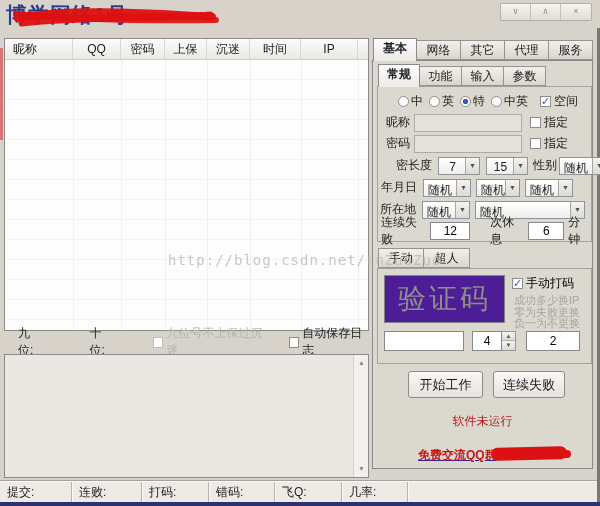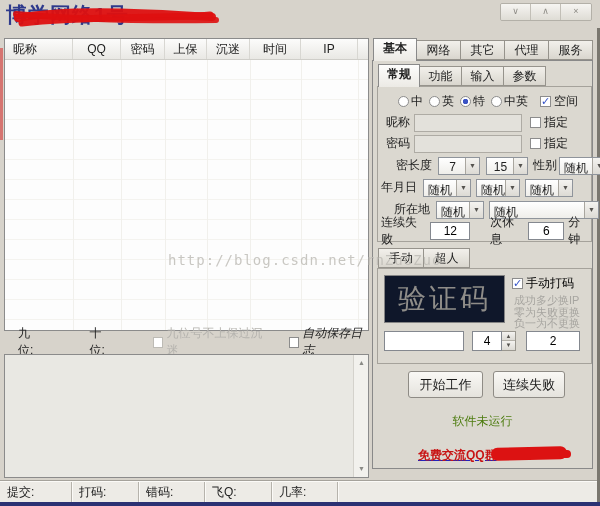--- a/index.html
+++ b/index.html
@@ -29,21 +29,21 @@
     font-size:14px; color:#bcbab4; opacity:.8; letter-spacing:1px; pointer-events:none; white-space:nowrap; }
 
   
   .digitsrow { position:absolute; left:4px; top:332px; width:365px; height:20px; display:flex; align-items:center; font-size:12px; color:#222; }
   .digitsrow .lab9 { margin-left:14px; }
   .digitsrow .lab10 { margin-left:46px; }
   .cbwrap { display:flex; align-items:center; gap:3px; }
   .cb { width:11px; height:11px; border:1px solid #8c8c8c; background:#fff; font-size:11px; line-height:9px; text-align:center; color:#3553c8; font-weight:bold; }
   .cb.dis { border-color:#bdbbb5; color:#bdbbb5; }
   .graytxt { color:#b5b3ae; }
-  .opt1 { margin-left:38px; } .opt2 { margin-left:22px;font-style:italic; }
+  .opt1 { margin-left:38px; } .opt2 { margin-left:22px; }
 
   
   .logbox { position:absolute; left:4px; top:354px; width:365px; height:124px; background:#e9e8e3; border:1px solid #8b8b8b; }
   .vsb { position:absolute; right:0; top:0; width:15px; height:100%; background:#f2f1ed; border-left:1px solid #d4d2cc; }
   .sbarrow { position:absolute; left:0; width:15px; height:14px; font-size:7px; color:#8a8a86; text-align:center; line-height:14px; }
   .sbarrow.up { top:1px; } .sbarrow.down { bottom:1px; }
 
   
   .statusbar { position:absolute; left:0; top:481px; width:600px; height:21px; background:#edebe6; border-top:1px solid #fbfaf7; box-shadow:0 -1px 0 #a5a29b; display:flex; }
   .seg { border-right:1px solid #b6b3ac; box-shadow:1px 0 0 #fbfaf7; font-size:12px; color:#222; line-height:20px; padding-left:7px; }
@@ -70,35 +70,35 @@
 
   .tbox { height:18px; border:1px solid #84888f; background:#fff; font-size:12px; padding:0 3px; }
   .tbox.dis { background:#e3e1db; border-color:#aeaba4; }
   .tbox.ctr { text-align:center; }
   .combo { display:flex; height:18px; border:1px solid #8f949b; background:linear-gradient(#fff,#efeeea); }
   .combo .val { flex:1; font-size:12px; padding:2px 3px 0 4px; color:#222; overflow:hidden; white-space:nowrap; }
   .dd { width:14px; background:linear-gradient(#f4f3f0,#dcdad4); border-left:1px solid #a9a69f; font-size:7px; color:#55534f; text-align:center; line-height:16px; }
 
   .captabs { position:absolute; left:4px; top:185px; }
   .cappage { position:absolute; left:4px; top:207px; width:215px; height:96px; border:1px solid #a5a29b; }
-  .capbox { position:absolute; left:6px; top:6px; width:121px; height:48px; background:#0f172a; border:1px solid #848484;
+  .capbox { position:absolute; left:6px; top:6px; width:121px; height:48px; background:#4c1d95; border:1px solid #848484;
             display:flex; align-items:center; justify-content:center; font-size:28px; color:#8f8d89; letter-spacing:3px; }
   .capcb { position:absolute; left:134px; top:6px; }
   .hints { position:absolute; left:136px; top:26px; font-size:11px; color:#a7a5a0; line-height:11.5px; white-space:nowrap; }
   .caprow { position:absolute; left:6px; top:62px; display:flex; align-items:center; }
   .spin { display:flex; margin-left:8px; }
   .spinbtns { display:flex; flex-direction:column; border:1px solid #9a978f; border-left:none; }
   .spinbtn { width:13px; height:9px; font-size:6px; line-height:9px; text-align:center; color:#55534f; background:linear-gradient(#f4f3f0,#dcdad4); }
   .spinbtn:first-child { border-bottom:1px solid #b4b1a9; }
 
   .btn { position:absolute; height:27px; border:1px solid #8e8b85; border-radius:3px;
          background:linear-gradient(#f9f8f5,#e5e3dd); font-size:13px; color:#1a1a1a; text-align:center; line-height:25px; cursor:default; }
   .btn-start { left:35px; top:310px; width:75px; }
   .btn-save  { left:120px; top:310px; width:72px; }
-  .runstate { position:absolute; left:0; top:352px; width:100%; text-align:center; font-size:12px; color:#4d7c0f; }
+  .runstate { position:absolute; left:0; top:352px; width:100%; text-align:center; font-size:12px; color:#b91c1c; }
   .qqlink { position:absolute; left:45px; top:386px; font-size:12px; font-weight:bold; color:#c81414;
             text-decoration:underline; text-decoration-color:#2222bb; }
   .redblob { position:absolute; left:118px; top:386px; width:76px; height:13px; background:#dc1212; border-radius:7px; transform:rotate(-1.5deg); }
   .redblob:after { content:""; position:absolute; right:-4px; top:4px; width:12px; height:8px; background:#dc1212; border-radius:4px; }
 
   .redsmear { position:absolute; left:0; top:48px; width:3px; height:92px; background:rgba(214,24,24,.5); pointer-events:none; }
   .bottomstrip { position:absolute; left:0; bottom:0; width:600px; height:4px; background:#2b3173; }
   .rightedge { position:absolute; right:0; top:28px; width:3px; height:474px; background:#7a776f; }
 </style>
 </head>
@@ -252,21 +252,21 @@
               <span class="val">随机</span>
               <span class="dd">▼</span>
             </span>
           <span class="combo" style="width:48px;margin-left:5px">
               <span class="val">随机</span>
               <span class="dd">▼</span>
             </span>
         </div>
 
         <div class="row" style="top:113px">
-          <span style="margin-left:16px;width:42px">所在地</span>
+          <span style="margin-left:2px;width:42px">所在地</span>
           <span class="combo" style="width:48px">
               <span class="val">随机</span>
               <span class="dd">▼</span>
             </span>
           <span class="combo" style="width:110px;margin-left:5px">
               <span class="val">随机</span>
               <span class="dd">▼</span>
             </span>
         </div>
 
@@ -312,20 +312,21 @@
 
       <div class="runstate">软件未运行</div>
 
       <a class="qqlink">免费交流QQ群</a>
       <div class="redblob"></div>
     </div>
   </div>
 
   <div class="statusbar">
     <div class="seg" style="width:72px">提交:</div>
+    <div class="seg" style="width:70px">连败:</div>
     <div class="seg" style="width:67px">打码:</div>
     <div class="seg" style="width:66px">错码:</div>
     <div class="seg" style="width:67px">飞Q:</div>
     <div class="seg" style="width:66px">几率:</div>
     <div class="seg fill"></div>
   </div>
 
   <div class="rightedge"></div>
   <div class="bottomstrip"></div>
 </div>

